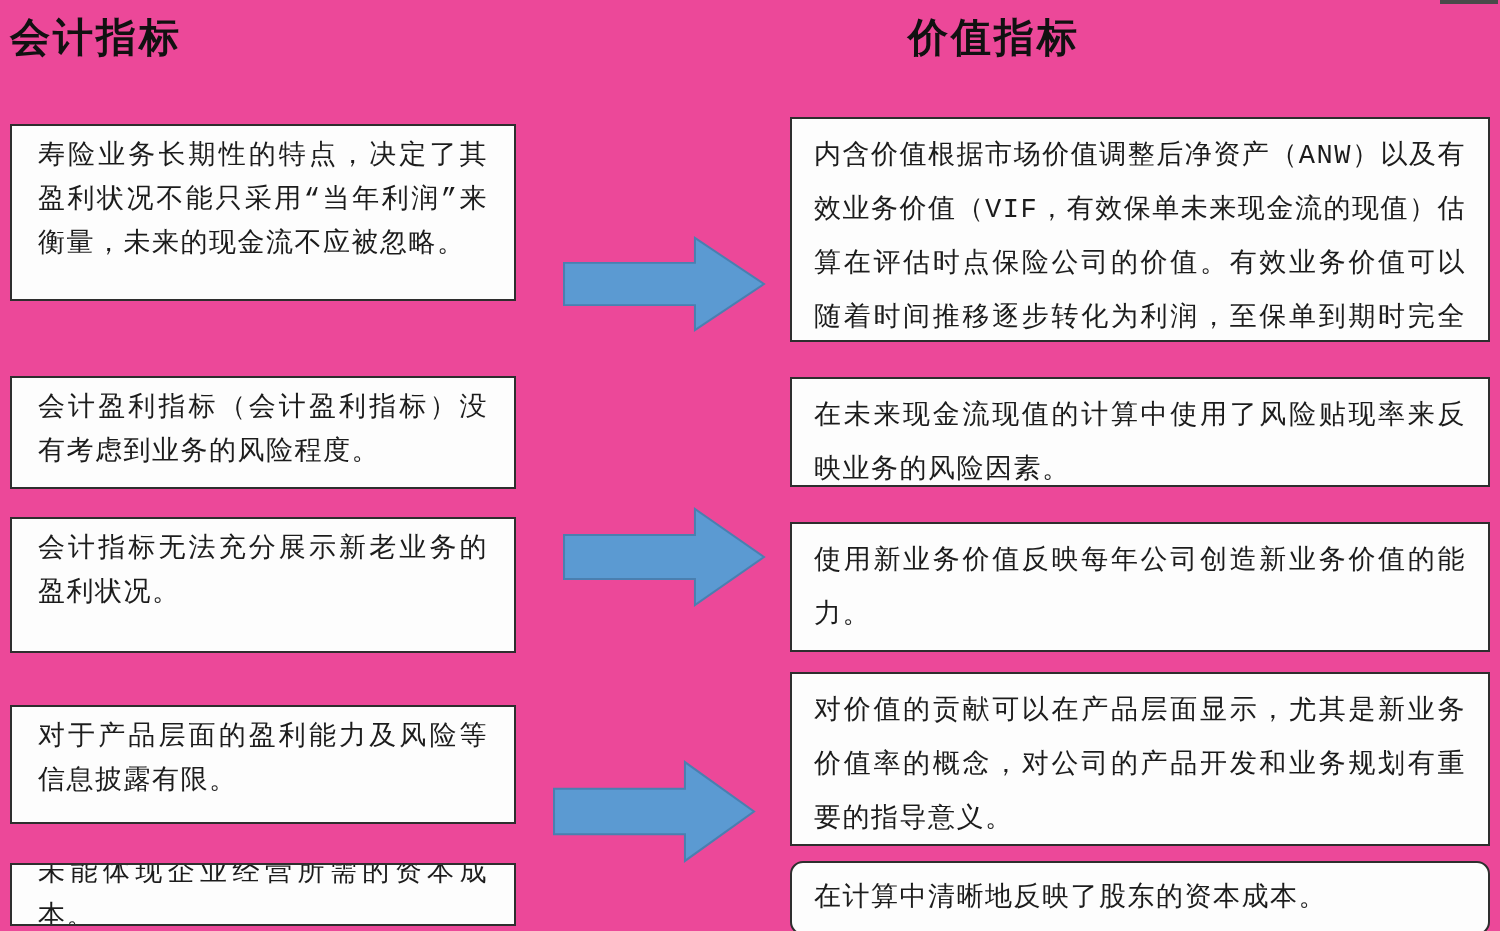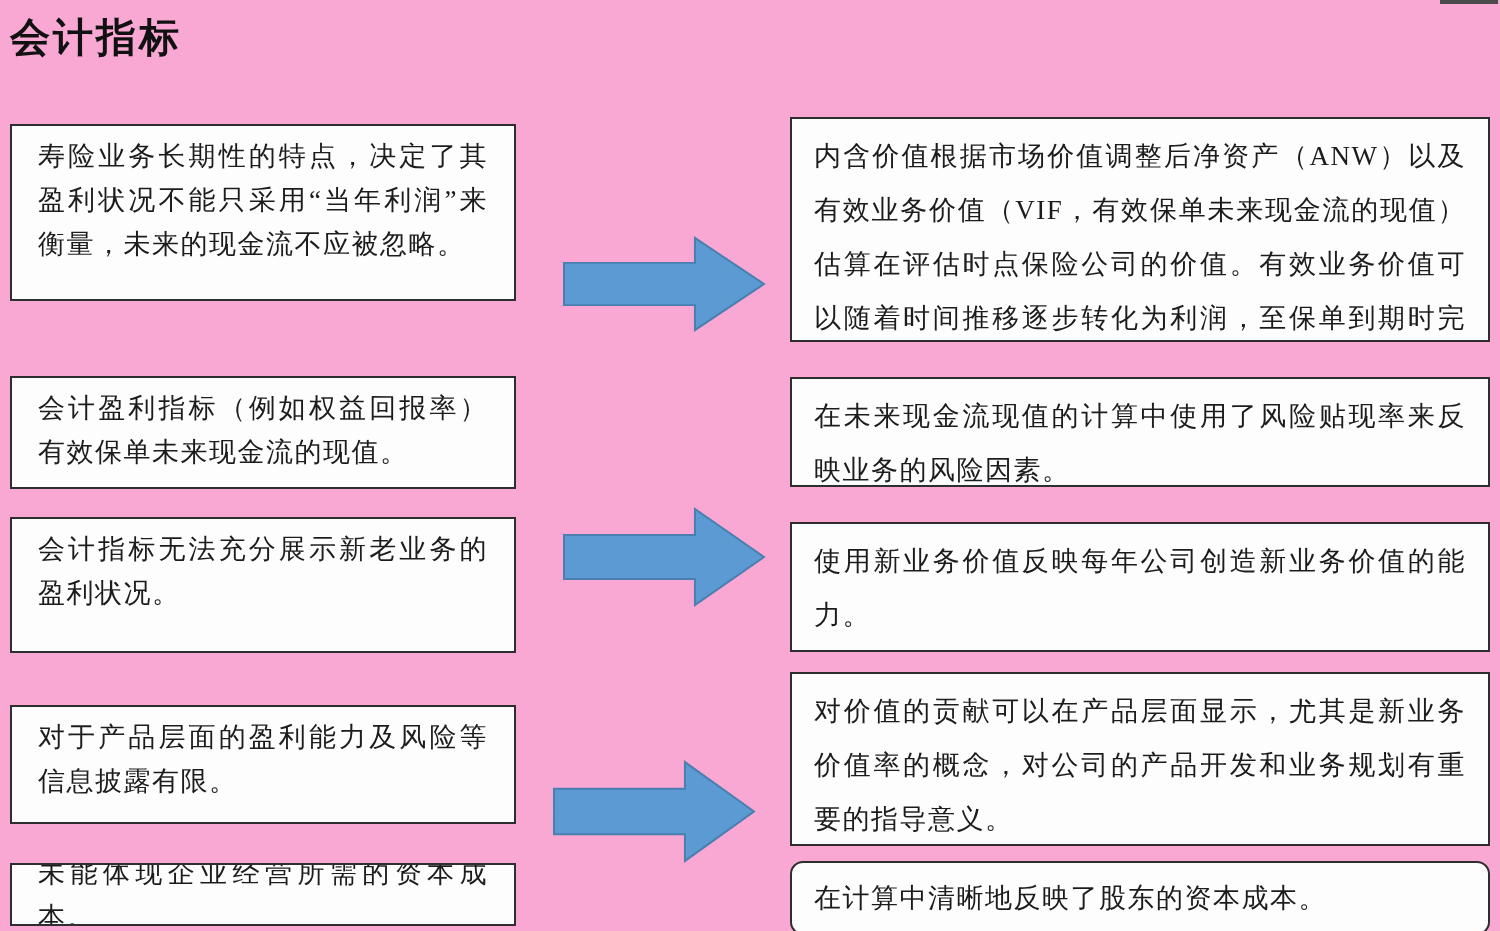--- a/index.html
+++ b/index.html
@@ -1,21 +1,21 @@
 <!DOCTYPE html>
 <html><head>
 <meta charset="utf-8">
 <style>
   html, body { margin: 0; padding: 0; background: #ffffff; }
   .canvas {
     position: relative;
     width: 1500px;
     height: 931px;
-    background: #f9a8d4;
-    font-family: Liberation Serif, serif;
+    background: #ec4899;
+    font-family: Liberation Mono, monospace;
     color: #1c1c1c;
     overflow: hidden;
   }
   .col-title {
     position: absolute;
     top: 10px;
     font-size: 40px;
     font-weight: 700;
     letter-spacing: 3px;
     color: #111111;
@@ -50,32 +50,33 @@
     width: 58px; height: 4px;
     background: #4a4a4a;
   }
 </style>
 </head>
 <body>
 
 <div class="canvas">
 
   <div class="col-title left">会计指标</div>
+  <div class="col-title right">价值指标</div>
 
   <div class="artifact-line"></div>
 
   <div class="box left-col" style="top:124px; height:177px;">寿险业务长期性的特点，决定了其盈利状况不能只采用“当年利润”来衡量，未来的现金流不应被忽略。</div>
   <div class="arrow" style="left:563px; top:236px; height:96px;">
     <svg viewBox="0 0 200 100" preserveAspectRatio="none">
       <polygon points="1,28 130,28 130,2 198,50 130,98 130,72 1,72" fill="#5B9AD2"></polygon>
     </svg>
   </div>
   <div class="box right-col" style="top:117px; height:225px;">内含价值根据市场价值调整后净资产（ANW）以及有效业务价值（VIF，有效保单未来现金流的现值）估算在评估时点保险公司的价值。有效业务价值可以随着时间推移逐步转化为利润，至保单到期时完全实现。</div>
 
-  <div class="box left-col" style="top:376px; height:113px;">会计盈利指标（例如权益回报率）有效保单未来现金流的现值。</div>
+  <div class="box left-col" style="top:376px; height:113px;">会计盈利指标（会计盈利指标）没有考虑到业务的风险程度。</div>
   <div class="box right-col" style="top:377px; height:110px;">在未来现金流现值的计算中使用了风险贴现率来反映业务的风险因素。</div>
 
   <div class="box left-col" style="top:517px; height:136px;">会计指标无法充分展示新老业务的盈利状况。</div>
   <div class="arrow" style="left:563px; top:507px;">
     <svg viewBox="0 0 200 100" preserveAspectRatio="none">
       <polygon points="1,28 130,28 130,2 198,50 130,98 130,72 1,72" fill="#5B9AD2"></polygon>
     </svg>
   </div>
   <div class="box right-col" style="top:522px; height:130px;">使用新业务价值反映每年公司创造新业务价值的能力。</div>
 

